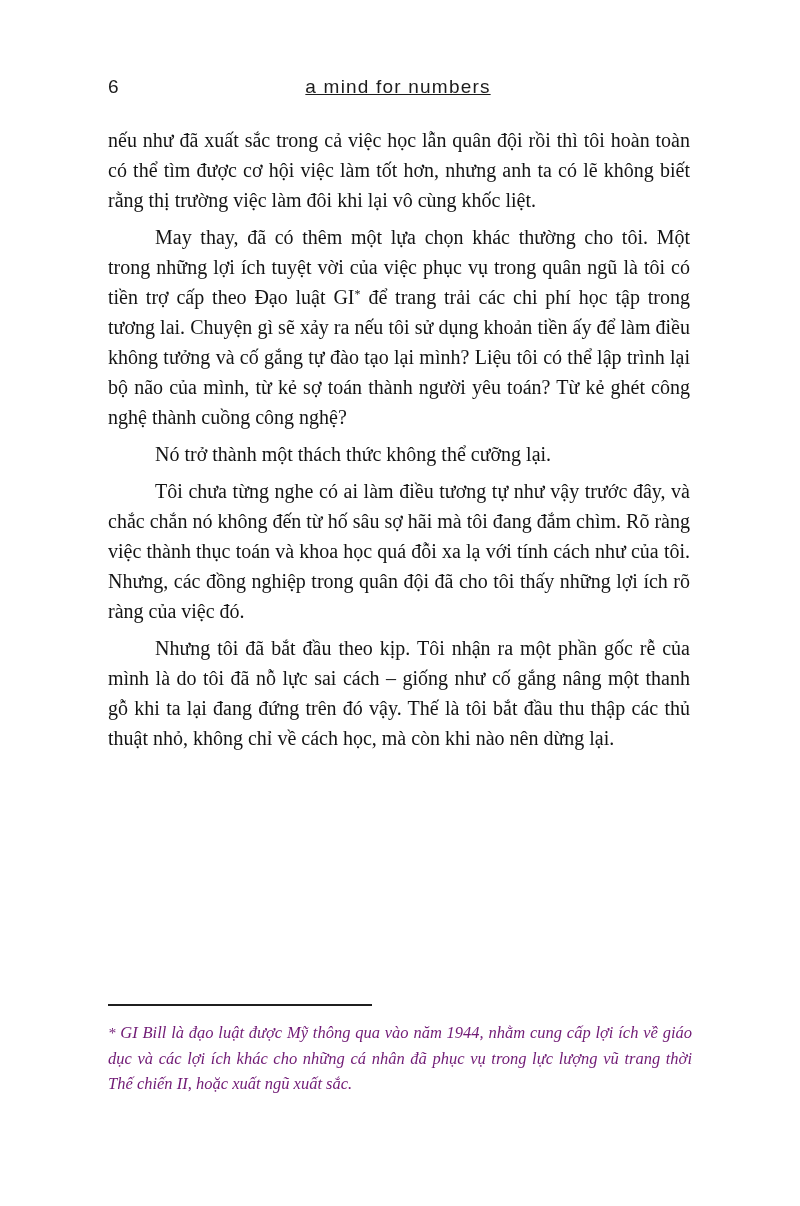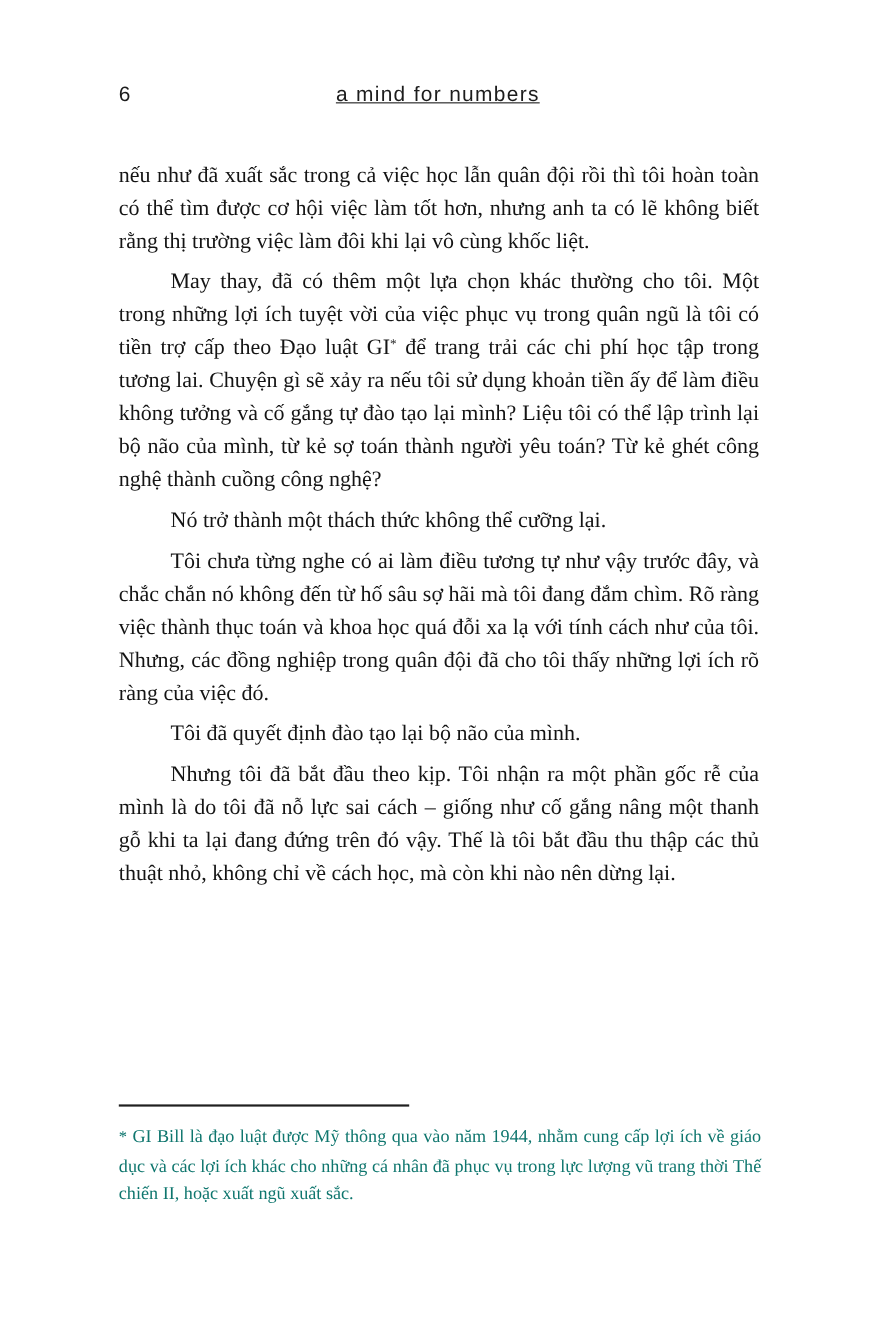--- a/index.html
+++ b/index.html
@@ -36,21 +36,21 @@
   .running-head {
     display: block;
     text-align: center;
     letter-spacing: 1.2px;
     text-decoration: underline;
   }
 
   
   .body-text {
     position: absolute;
-    top: 144px;
+    top: 125px;
     left: 108px;
     width: 582px;
     font-family: "Liberation Serif", serif;
     font-size: 20px;
     line-height: 30px;
     text-align: justify;
     color: #141414;
   }
   .body-text p {
     margin: 0 0 7px 0;
@@ -76,21 +76,22 @@
   }
   .footnote {
     position: absolute;
     top: 1020px;
     left: 108px;
     width: 584px;
     font-family: "Liberation Serif", serif;
     font-size: 16.5px;
     line-height: 25px;
     text-align: justify;
-    color: #0f766e;
+    color: #701a75;
+    font-style: italic;
   }
   .footnote .fn-marker {
     font-size: 15px;
   }
 </style>
 </head>
 <body>
 
 <div class="page">
 
@@ -102,21 +103,20 @@
   <div class="body-text">
 
     <p class="no-indent">nếu như đã xuất sắc trong cả việc học lẫn quân đội rồi thì tôi hoàn toàn có thể tìm được cơ hội việc làm tốt hơn, nhưng anh ta có lẽ không biết rằng thị trường việc làm đôi khi lại vô cùng khốc liệt.</p>
 
     <p><span>May thay, đã có thêm một lựa chọn khác thường cho tôi. Một trong những lợi ích tuyệt vời của việc phục vụ trong quân ngũ là tôi có tiền trợ cấp theo Đạo luật GI</span><sup class="fn-ref">*</sup><span> để trang trải các chi phí học tập trong tương lai. Chuyện gì sẽ xảy ra nếu tôi sử dụng khoản tiền ấy để làm điều không tưởng và cố gắng tự đào tạo lại mình? Liệu tôi có thể lập trình lại bộ não của mình, từ kẻ sợ toán thành người yêu toán? Từ kẻ ghét công nghệ thành cuồng công nghệ?</span></p>
 
     <p>Nó trở thành một thách thức không thể cưỡng lại.</p>
 
     <p>Tôi chưa từng nghe có ai làm điều tương tự như vậy trước đây, và chắc chắn nó không đến từ hố sâu sợ hãi mà tôi đang đắm chìm. Rõ ràng việc thành thục toán và khoa học quá đỗi xa lạ với tính cách như của tôi. Nhưng, các đồng nghiệp trong quân đội đã cho tôi thấy những lợi ích rõ ràng của việc đó.</p>
 
-    <p>Tôi đã quyết định đào tạo lại bộ não của mình.</p>
 
 
     <p>Nhưng tôi đã bắt đầu theo kịp. Tôi nhận ra một phần gốc rễ của mình là do tôi đã nỗ lực sai cách – giống như cố gắng nâng một thanh gỗ khi ta lại đang đứng trên đó vậy. Thế là tôi bắt đầu thu thập các thủ thuật nhỏ, không chỉ về cách học, mà còn khi nào nên dừng lại.</p>
 
   </div>
 
   <div class="footnote-rule"></div>
 
   <div class="footnote"><span class="fn-marker">*</span><span> GI Bill là đạo luật được Mỹ thông qua vào năm 1944, nhằm cung cấp lợi ích về giáo dục và các lợi ích khác cho những cá nhân đã phục vụ trong lực lượng vũ trang thời Thế chiến II, hoặc xuất ngũ xuất sắc.</span></div>
 

